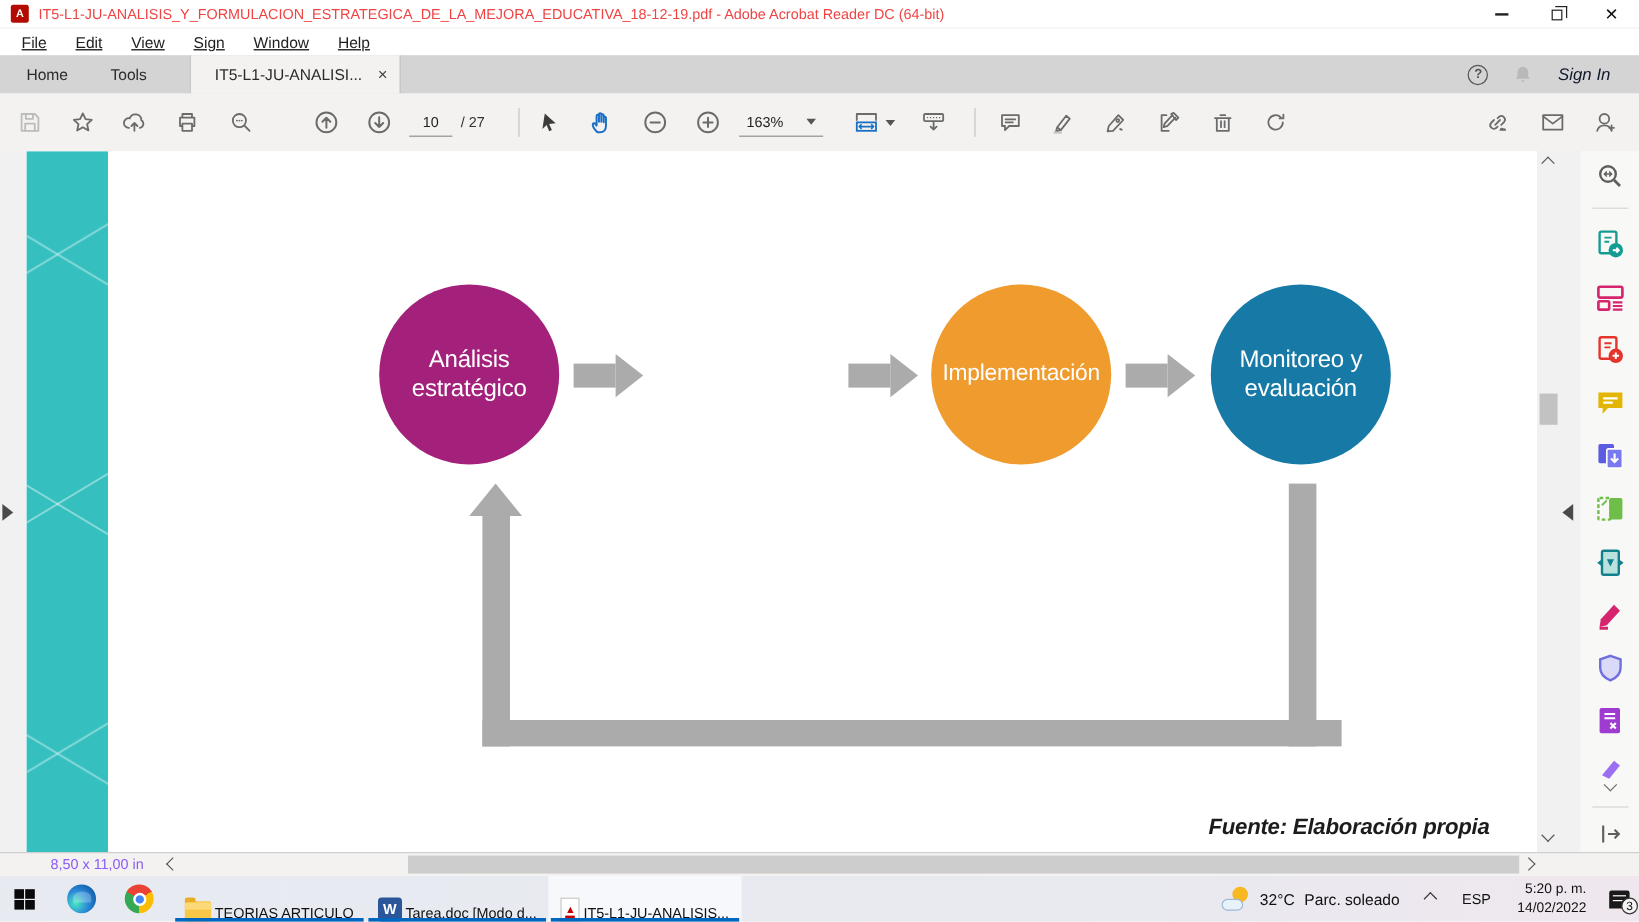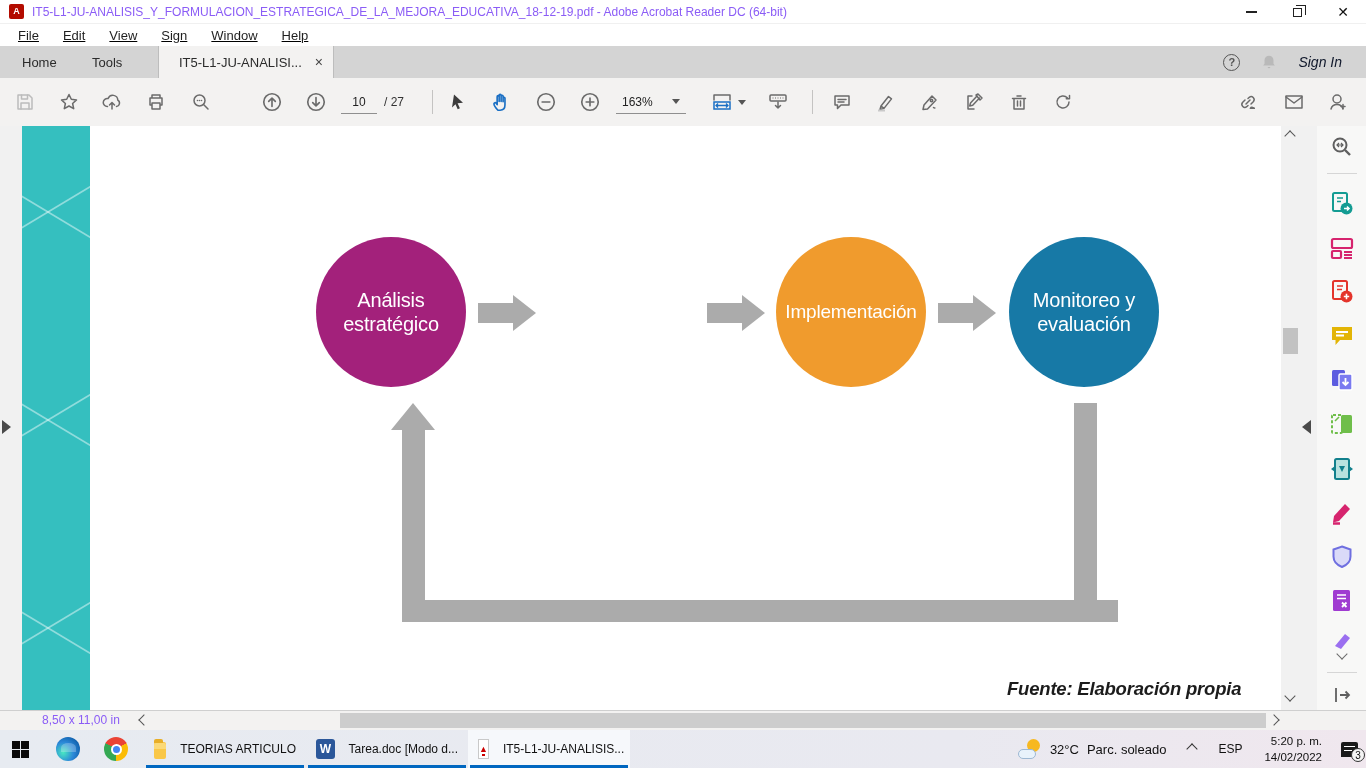--- a/index.html
+++ b/index.html
@@ -6,21 +6,21 @@
   html,body { width:1366px; height:768px; overflow:hidden;
     font-family:"Liberation Sans", sans-serif; background:#fff; }
   .abs { position:absolute; }
 
   
   #titlebar { position:absolute; top:0; left:0; width:1366px; height:24px;
     background:#fff; display:flex; align-items:center; border-bottom:1px solid #f0f0f0; }
   #titlebar .app-ico { width:15px; height:15px; margin:0 8px 0 9px; background:#b30b00;
     border-radius:2px; display:flex; align-items:center; justify-content:center; }
   #titlebar .app-ico span{ color:#fff; font-size:9px; font-weight:bold; line-height:1; }
-  #titlebar .t-text { font-size:12px; color:#8b5cf6; white-space:nowrap; }
+  #titlebar .t-text { font-size:12px; color:#ef4444; white-space:nowrap; }
   .win-controls { position:absolute; right:0; top:0; height:24px; display:flex; }
   .win-btn { width:46px; height:24px; display:flex; align-items:center; justify-content:center;
     color:#222; font-size:12px; }
   .glyph-min { width:11px; height:1.4px; background:#222; display:block; }
   .glyph-restore { width:9px; height:9px; border:1.2px solid #222; position:relative; background:#fff; }
   .glyph-restore:before { content:""; position:absolute; left:2px; top:-4px; width:9px; height:9px;
     border:1.2px solid #222; border-bottom:none; border-left:none; }
   .glyph-close { font-size:14px; line-height:1; color:#111; }
 
   
@@ -121,21 +121,21 @@
   .win-logo { width:17px; height:17px; display:grid; grid-template-columns:8px 8px; grid-gap:1.5px; }
   .win-logo i { background:#0a0a0a; width:8px; height:8px; }
   .edge-ico { width:24px; height:24px; border-radius:50%;
     background:radial-gradient(circle at 30% 65%, #49e8c2 0%, #2b88d8 45%, #0c59a4 85%); position:relative; }
   .edge-ico:before{ content:""; position:absolute; left:5px; top:6px; width:15px; height:9px;
     border-radius:50% 50% 0 0; background:rgba(255,255,255,.25); }
   .chrome-ico { width:24px; height:24px; border-radius:50%;
     background:conic-gradient(from -60deg, #ea4335 0 120deg, #fbbc05 120deg 240deg, #34a853 240deg 360deg);
     display:flex; align-items:center; justify-content:center; }
   .chrome-ico i { width:11px; height:11px; border-radius:50%; background:#4285f4; border:2px solid #fff; }
-  .tb-app { height:38px; display:flex; align-items:center; gap:14px; padding:0 10px;
+  .tb-app { height:38px; display:flex; align-items:flex-end; gap:3px; padding:0 10px;
     font-size:12px; color:#111; position:relative; max-width:162px; white-space:nowrap; }
   .tb-app .ul { position:absolute; left:2px; right:2px; bottom:0; height:3px; background:#0067c0; }
   .tb-app.active { background:#f6f8fb; }
   .folder-ico { width:22px; height:17px; position:relative; background:#f9c748;
     border-radius:2px; margin-top:2px; }
   .folder-ico:before { content:""; position:absolute; top:-3px; left:0; width:9px; height:4px;
     background:#e8ae28; border-radius:2px 2px 0 0; }
   .folder-ico:after { content:""; position:absolute; top:1px; left:0; right:0; height:6px;
     background:#fbd978; border-radius:2px 2px 0 0; }
   .word-ico { width:20px; height:20px; background:#2b579a; border-radius:3px; color:#fff;

